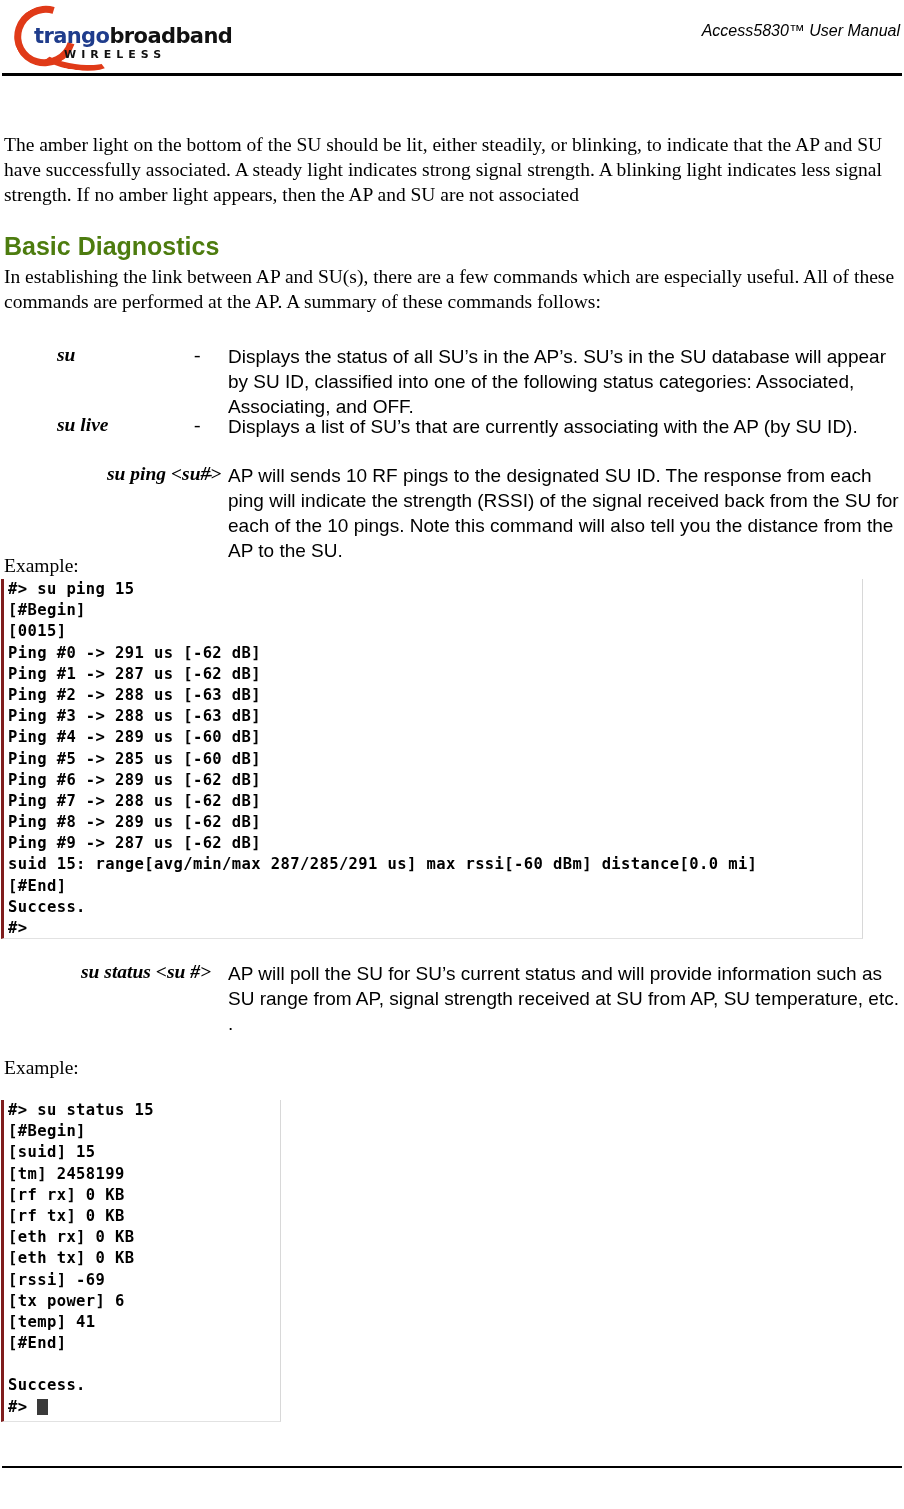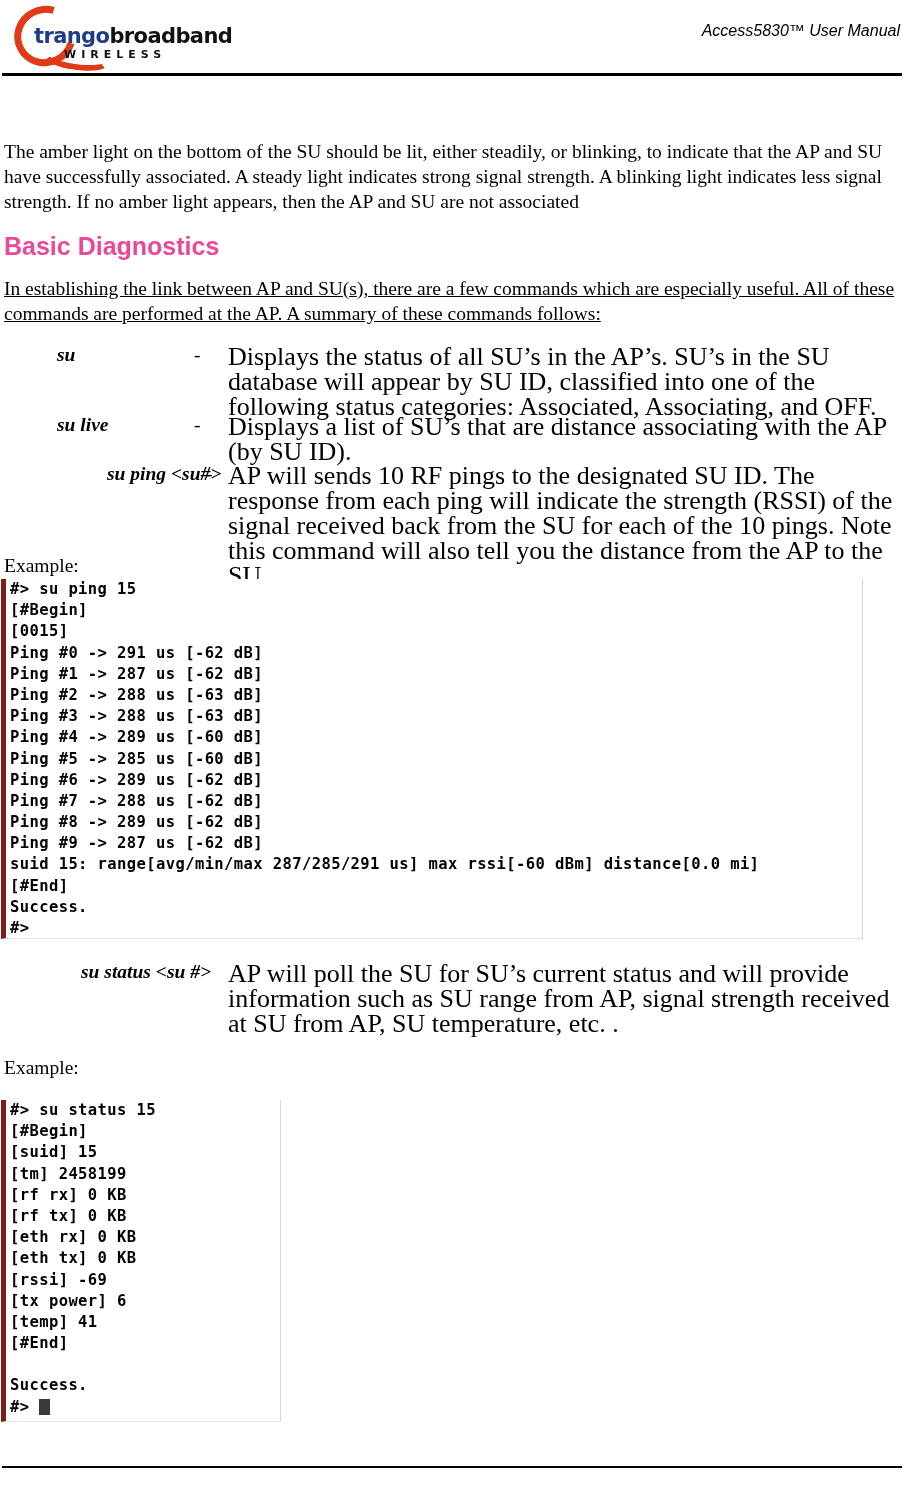--- a/index.html
+++ b/index.html
@@ -111,36 +111,34 @@
     position: absolute;
     font-family: "Liberation Serif", serif;
     font-size: 19.5px;
     line-height: 25px;
     color: #000000;
   }
   #intro-para {
     left: 4px;
     top: 132px;
     width: 896px;
-    margin-top: 7px;
   }
   .section-heading {
     position: absolute;
     left: 4px;
     top: 232px;
     font-family: "Liberation Sans", sans-serif;
     font-size: 25px;
     font-weight: bold;
-    color: #ec4899;
+    color: #4d7c0f;
   }
   #basic-para {
     left: 4px;
-    top: 276px;
+    top: 264px;
     width: 896px;
-    text-decoration: underline;
   }
 
   
   .cmd-row {
     position: absolute;
     width: 900px;
   }
   .cmd-name {
     position: absolute;
     left: 57px;
@@ -156,22 +154,22 @@
     left: 194px;
     top: 0;
     font-family: "Liberation Serif", serif;
     font-size: 19.5px;
   }
   .cmd-desc {
     position: absolute;
     left: 228px;
     top: 0;
     width: 672px;
-    font-family: Liberation Serif, serif;
-    font-size: 26px;
+    font-family: Liberation Sans, sans-serif;
+    font-size: 19px;
     line-height: 25px;
   }
 
   #cmd-su       { top: 344px; }
   #cmd-su-live  { top: 414px; }
   #cmd-su-ping  { top: 463px; }
   #cmd-su-status{ top: 961px; }
 
   .example-label {
     position: absolute;
@@ -179,21 +177,21 @@
     font-family: "Liberation Serif", serif;
     font-size: 19.5px;
   }
   #example-1 { top: 555px; }
   #example-2 { top: 1057px; }
 
   
   .terminal {
     position: absolute;
     background: #ffffff;
-    border-left: 5px solid #7f1d1d;
+    border-left: 3px solid #7f1d1d;
     border-right: 1px solid #d8d8d8;
     border-bottom: 1px solid #e2e2e2;
     font-family: "DejaVu Sans Mono", monospace;
     font-size: 15.5px;
     font-weight: bold;
     line-height: 21.2px;
     color: #000000;
     white-space: pre;
     letter-spacing: 0.4px;
     box-sizing: border-box;
@@ -264,21 +262,21 @@
 
   <div class="cmd-row" id="cmd-su">
     <div class="cmd-name">su</div>
     <div class="cmd-dash">-</div>
     <div class="cmd-desc">Displays the status of all SU’s in the AP’s.  SU’s in the SU database will appear by SU ID, classified into one of the following status categories:   Associated, Associating, and OFF.</div>
   </div>
 
   <div class="cmd-row" id="cmd-su-live">
     <div class="cmd-name">su live</div>
     <div class="cmd-dash">-</div>
-    <div class="cmd-desc">Displays a list of SU’s that are distance associating with the AP (by SU ID).</div>
+    <div class="cmd-desc">Displays a list of SU’s that are currently associating with the AP (by SU ID).</div>
   </div>
 
   <div class="cmd-row" id="cmd-su-ping">
     <div class="cmd-name" style="left:107px;text-align:center;">su ping &lt;su#&gt;</div>
     <div class="cmd-dash" style="left:206px;">-</div>
     <div class="cmd-desc">AP will sends 10 RF pings to the designated SU ID.  The response from each ping will indicate the strength (RSSI) of the signal received back from the SU for each of the 10 pings.   Note this command will also tell you the distance from the AP to the SU.</div>
   </div>
 
   <div class="example-label" id="example-1">Example:</div>
 

